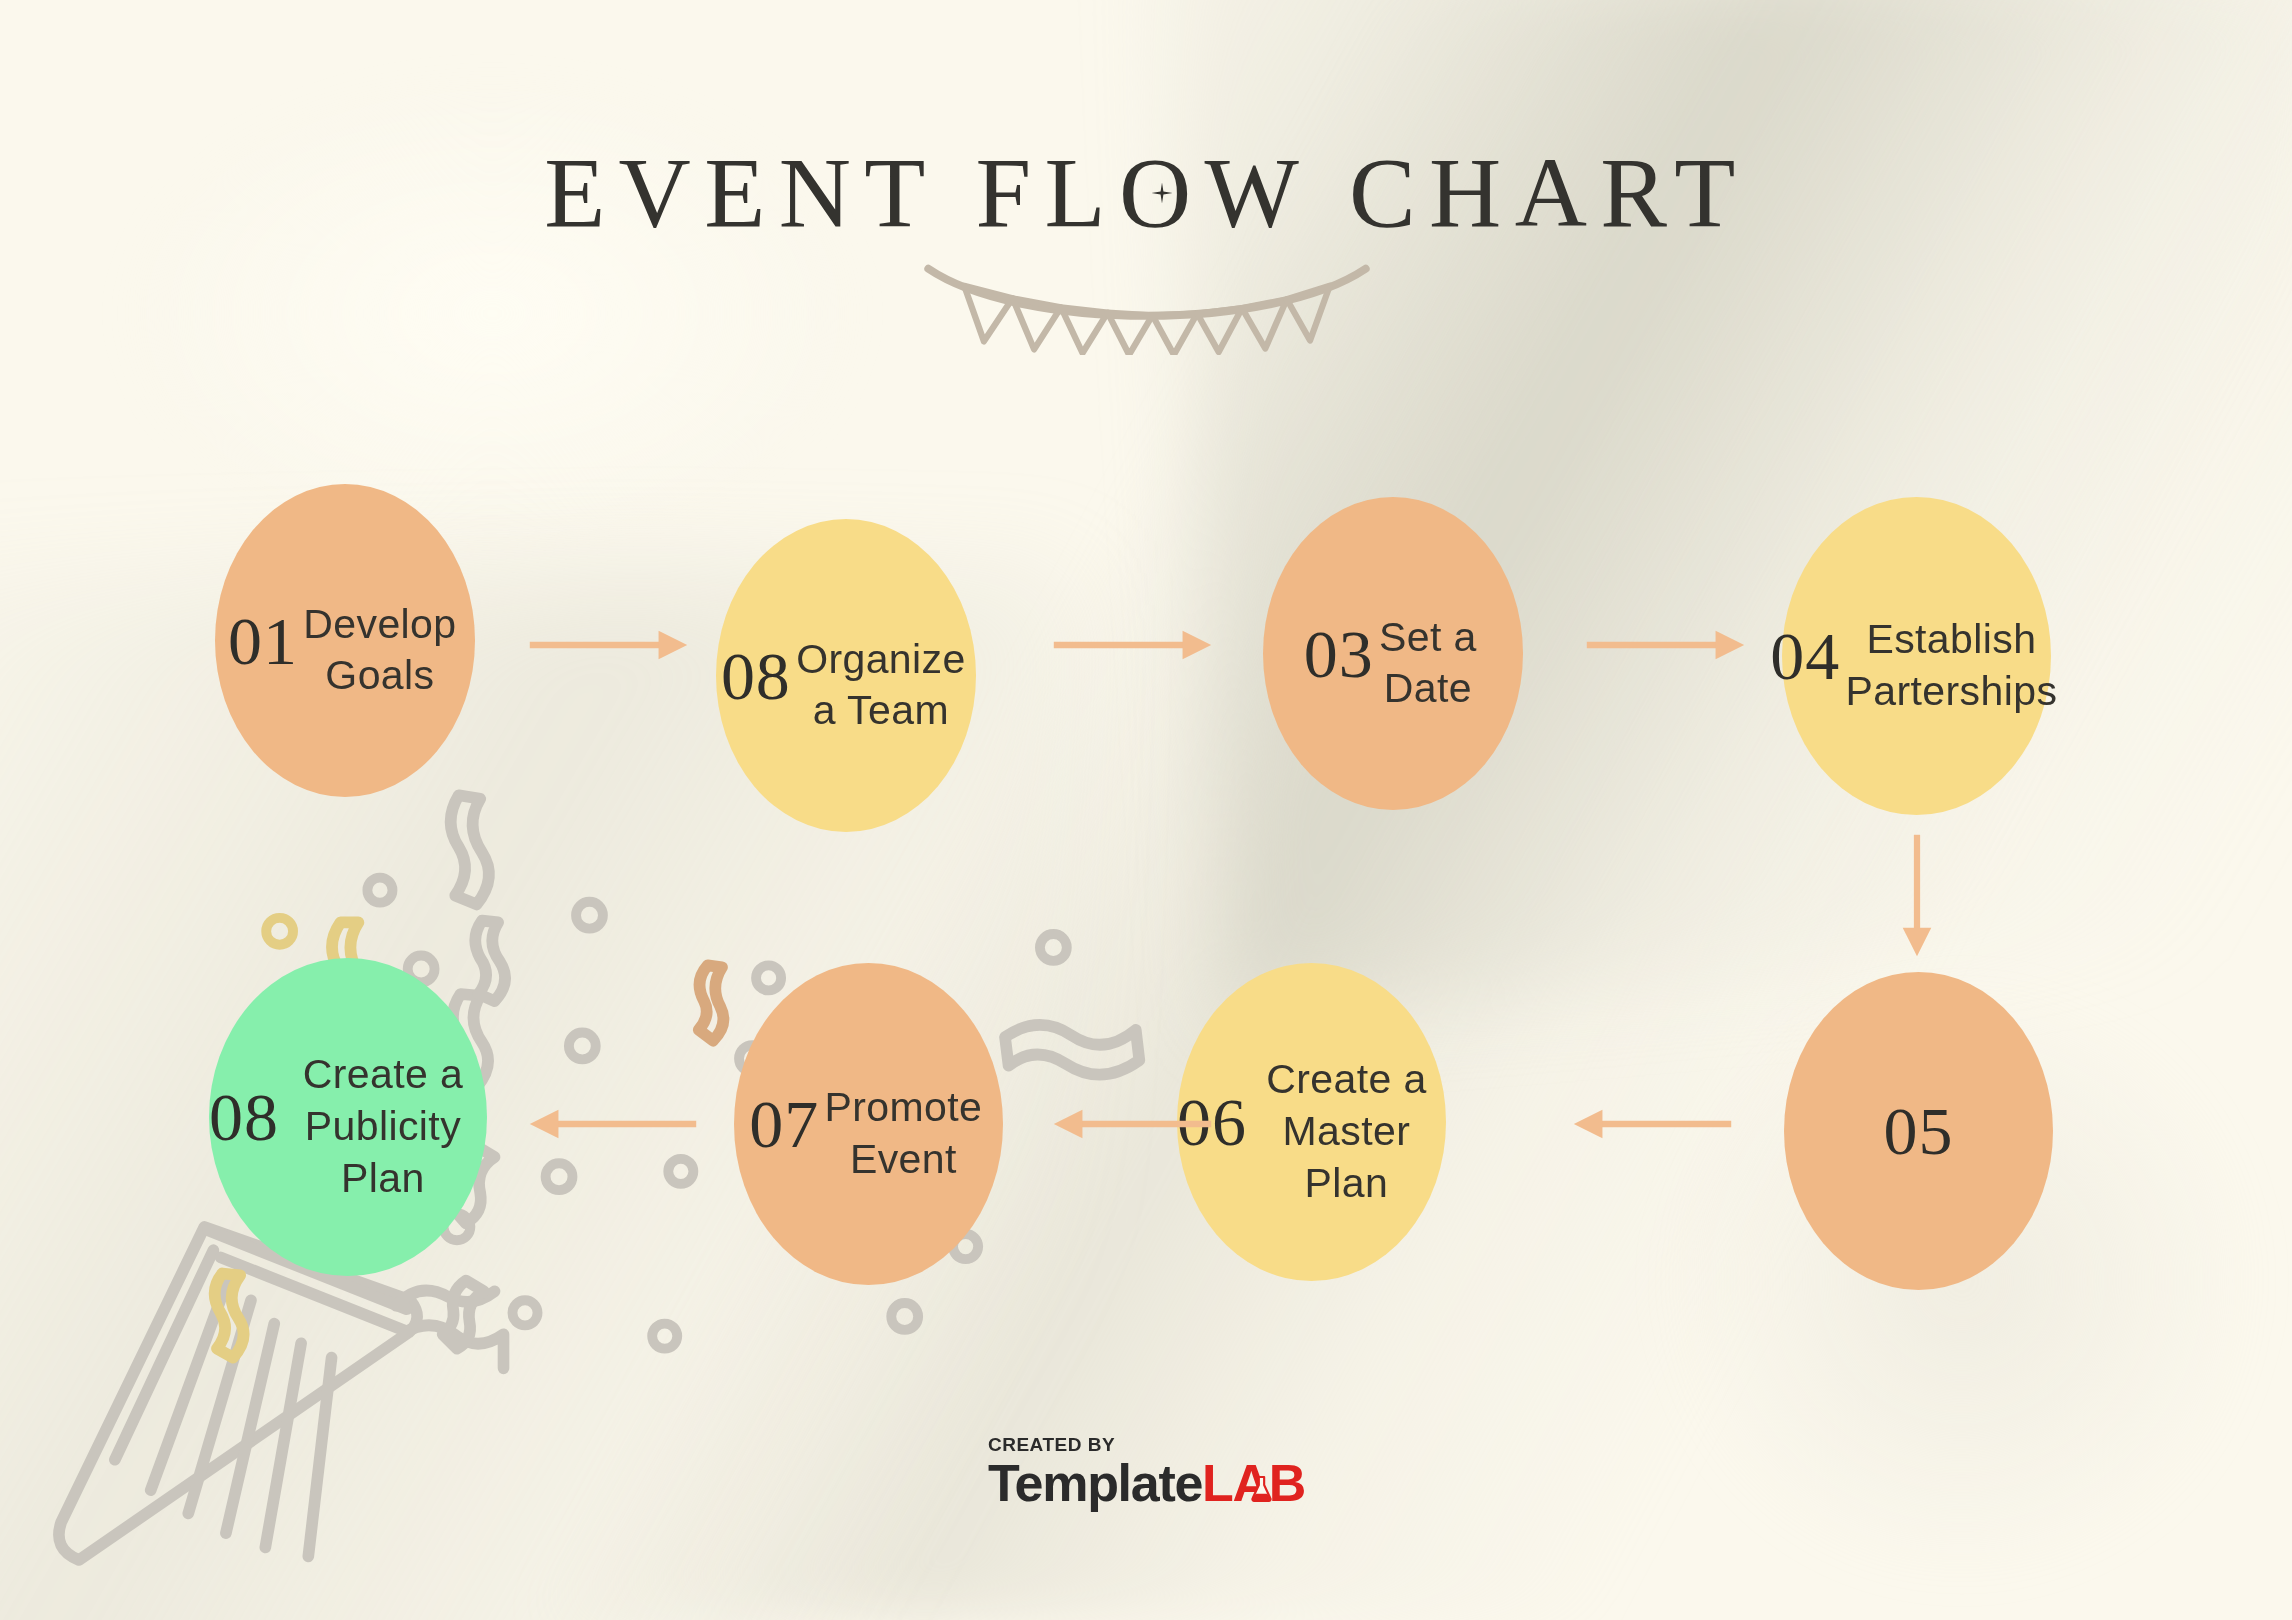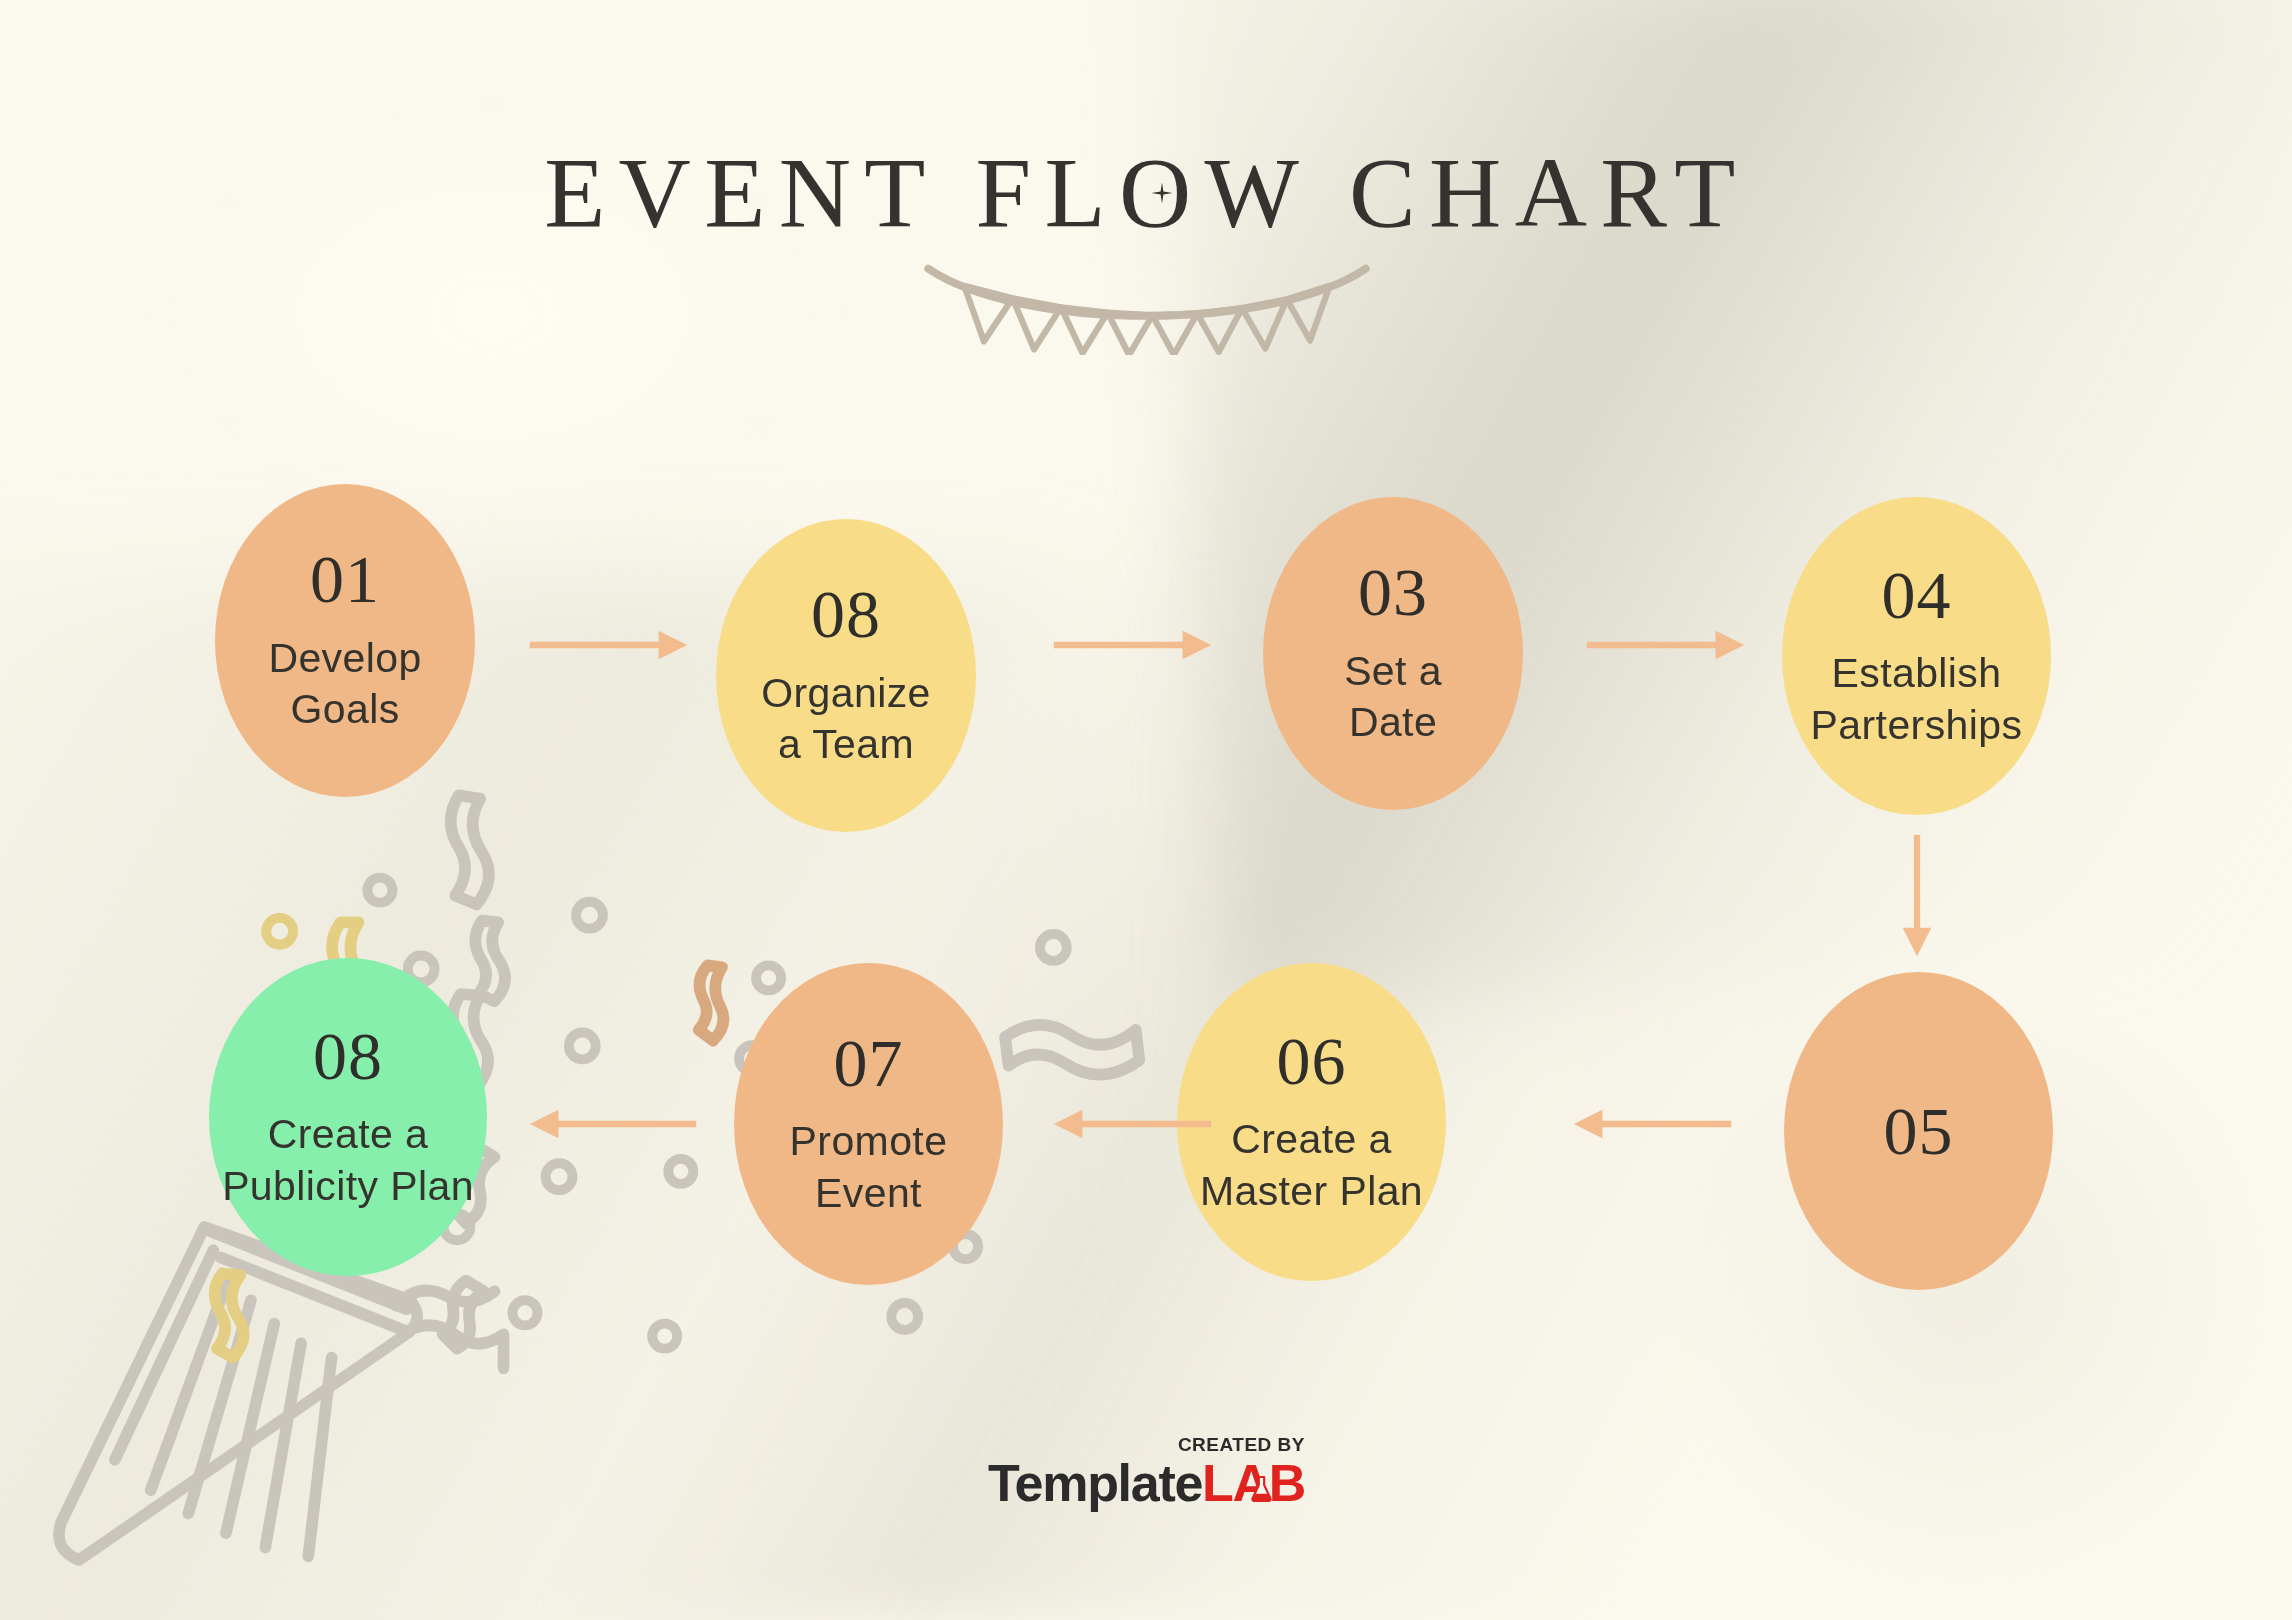--- a/index.html
+++ b/index.html
@@ -88,21 +88,21 @@
   #bunting { margin-top:12.5px; }
 
   
   #decor { position:absolute; inset:0; z-index:2; pointer-events:none; }
 
   
   #flow { position:absolute; inset:0; z-index:4; }
 
   .node {
     position:absolute;
-    display:flex; flex-direction:column;
+    display:flex; flex-direction:row;
     align-items:center; justify-content:center;
     border-radius:50%;
     text-align:center;
   }
   .node-num {
     font-family:"Liberation Serif", serif;
     font-size:68px;
     color:#2F2E2A;
     line-height:1;
     letter-spacing:0.9px;
@@ -120,21 +120,21 @@
   }
 
   
   .arrow { position:absolute; z-index:5; }
 
   
   #footer-logo {
     position:absolute; left:0; bottom:111px; width:2293px;
     text-align:center; z-index:6;
   }
-  .logo-inner { display:inline-block; text-align:right; }
+  .logo-inner { display:inline-block; text-align:left; }
   #logo-created {
     font-size:19px; font-weight:bold;
     letter-spacing:0.5px;
     color:#2B2B2B;
     line-height:1;
     margin-bottom:2.7px;
   }
   .logo-word {
     font-size:52px; font-weight:bold;
     line-height:1; letter-spacing:-1.3px;

